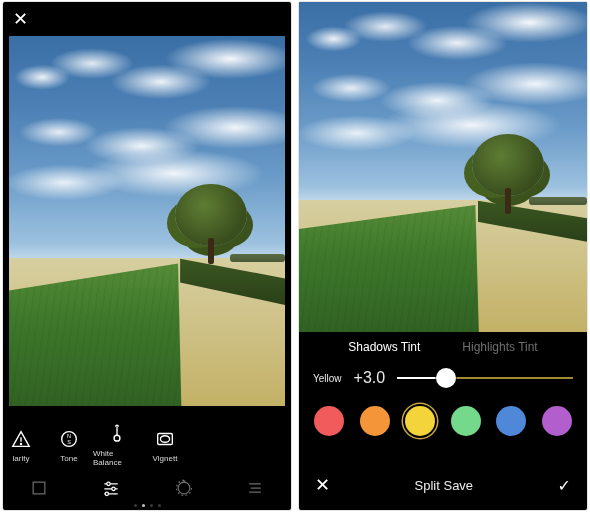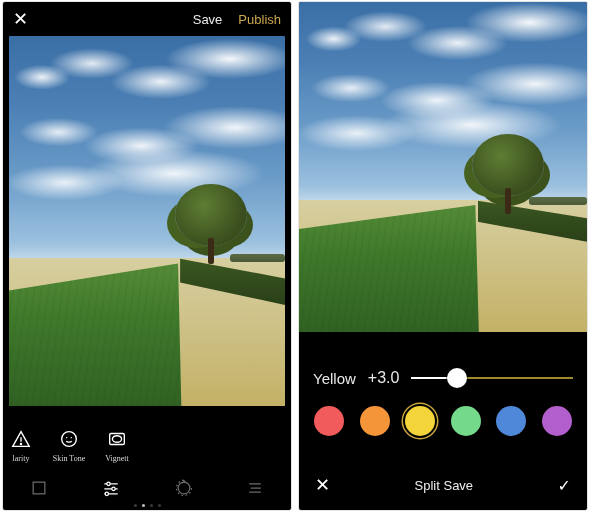--- a/index.html
+++ b/index.html
@@ -45,65 +45,61 @@
        clip-path:polygon(0 20%,100% 55%,100% 100%,0 60%);}
   .tree{position:absolute;top:40%;left:60%;width:72px;height:90px;}
   .tree .crown{position:absolute;left:0;top:0;width:72px;height:62px;border-radius:50%;
        background:radial-gradient(circle at 40% 35%,#5e7d33,#394d1d 70%);
        box-shadow:-14px 8px 0 -6px #46611f, 14px 10px 0 -8px #3c521c, 0 16px 0 -6px #3c521c;}
   .tree .trunk{position:absolute;left:33px;top:54px;width:6px;height:26px;background:#3b2a16;border-radius:2px;}
   .horizon-trees{position:absolute;top:59%;left:80%;right:0;height:8px;
        background:linear-gradient(#5a6b44,#4a5a38);border-radius:3px;filter:blur(.6px);}
 
   
-  .tools{position:absolute;left:0;right:0;top:418px;height:50px;display:flex;align-items:center;color:#fff;font-family:Liberation Serif, serif;}
+  .tools{position:absolute;left:0;right:0;top:418px;height:50px;display:flex;align-items:center;color:#fff;}
   .tool{flex:0 0 48px;display:flex;flex-direction:column;align-items:center;gap:4px;font-size:8px;color:#d8d8d8;}
   .tool .icon{width:22px;height:22px;display:flex;align-items:center;justify-content:center;}
   .tool svg{stroke:#fff;fill:none;stroke-width:1.5;}
   .tools .tool:first-child{margin-left:-6px;}
   .tools .tool:last-child{margin-right:-10px;}
 
   
   .tabbar{position:absolute;left:0;right:0;bottom:0;height:40px;display:flex;align-items:center;justify-content:space-around;}
   .tabbar svg{stroke:#6a6a6a;fill:none;stroke-width:1.5;}
   .tabbar .active svg{stroke:#fff;}
   .tabbar .dots{position:absolute;left:0;right:0;bottom:3px;display:flex;justify-content:center;gap:5px;}
   .tabbar .dots span{width:3px;height:3px;border-radius:50%;background:#3a3a3a;}
   .tabbar .dots span.on{background:#bfbfbf;}
 
   
   .tint-tabs{position:absolute;top:338px;left:0;right:0;display:flex;justify-content:center;gap:42px;font-size:12px;}
   .tint-tabs .t{color:#6f6f6f;}
   .tint-tabs .t.active{color:#fff;}
   .slider-row{position:absolute;top:366px;left:14px;right:14px;display:flex;align-items:center;gap:12px;}
-  .slider-row .lab{color:#e9e9e9;font-size:15px;}
+  .slider-row .lab{color:#e9e9e9;font-size:10px;}
   .slider-row .val{color:#e9e9e9;font-size:16px;}
   .slider{position:relative;flex:1;height:20px;}
   .slider .track{position:absolute;left:0;right:0;top:50%;height:2px;transform:translateY(-50%);
        background:linear-gradient(to right,#fff 0 28%,#a08a2f 28% 100%);}
   .slider .thumb{position:absolute;top:50%;left:28%;width:20px;height:20px;border-radius:50%;background:#fff;transform:translate(-50%,-50%);box-shadow:0 0 0 1px rgba(0,0,0,.4);}
   .swatches{position:absolute;top:404px;left:0;right:0;display:flex;justify-content:space-evenly;align-items:center;}
   .swatch{width:30px;height:30px;border-radius:50%;}
   .swatch.sel{box-shadow:0 0 0 2px #000,0 0 0 3.5px #c8a63f;}
   .bottombar{position:absolute;left:0;right:0;bottom:0;height:50px;display:flex;align-items:center;justify-content:space-between;padding:0 16px;color:#eee;font-size:13px;}
   .bottombar .x{font-size:18px;color:#fff;}
   .bottombar .chk{font-size:16px;color:#fff;}
 </style>
 </head>
 <body>
 
 <div class="stage">
 
   <div class="phone left">
     <div class="topbar">
       <div class="x">✕</div>
-      <div class="actions">
-        <span class="save">Save</span>
-        <span class="publish">Publish</span>
-      </div>
     </div>
 
     <div class="photo big">
       <div class="sky"></div>
         <div class="clouds"></div>
       <div class="field-right"></div>
         <div class="horizon-trees"></div>
       <div class="hedge"></div>
         <div class="grass"></div>
       <div class="tree">
@@ -120,26 +116,35 @@
               <line x1="12" y1="10" x2="12" y2="15"></line>
               <circle cx="12" cy="17.5" r=".6" fill="#fff"></circle>
             </svg>
           </span>
         <span>larity</span>
       </div>
       <div class="tool">
         <span class="icon">
             <svg width="22" height="22" viewBox="0 0 24 24">
               <circle cx="12" cy="12" r="8"></circle>
-              <circle cx="9.5" cy="10.5" r=".8" fill="#fff" stroke="none"></circle>
-              <circle cx="14.5" cy="10.5" r=".8" fill="#fff" stroke="none"></circle>
-              <path d="M9 14.5c1 1.2 5 1.2 6 0"></path>
-            </svg>
-          </span>
-        <span>Skin Tone</span>
+              <text x="12" y="11" text-anchor="middle" font-size="6" fill="#fff" stroke="none">N</text>
+              <text x="12" y="17" text-anchor="middle" font-size="6" fill="#fff" stroke="none">S</text>
+            </svg>
+          </span>
+        <span>Tone</span>
+      </div>
+      <div class="tool">
+        <span class="icon">
+            <svg width="22" height="22" viewBox="0 0 24 24">
+              <path d="M12 4v9"></path>
+              <circle cx="12" cy="16.5" r="3.2"></circle>
+              <path d="M10.5 4a1.5 1.5 0 0 1 3 0"></path>
+            </svg>
+          </span>
+        <span>White Balance</span>
       </div>
       <div class="tool">
         <span class="icon">
             <svg width="22" height="22" viewBox="0 0 24 24">
               <rect x="4" y="6" width="16" height="12" rx="1.5"></rect>
               <ellipse cx="12" cy="12" rx="5" ry="3.6"></ellipse>
             </svg>
           </span>
         <span>Vignett</span>
       </div>
@@ -184,20 +189,24 @@
       <div class="field-right"></div>
         <div class="horizon-trees"></div>
       <div class="hedge"></div>
         <div class="grass"></div>
       <div class="tree">
           <div class="crown"></div>
           <div class="trunk"></div>
         </div>
     </div>
 
+    <div class="tint-tabs">
+      <span class="t active">Shadows Tint</span>
+      <span class="t">Highlights Tint</span>
+    </div>
 
     <div class="slider-row">
       <span class="lab">Yellow</span>
       <span class="val">+3.0</span>
       <div class="slider">
         <div class="track"></div>
         <div class="thumb"></div>
       </div>
     </div>
 

